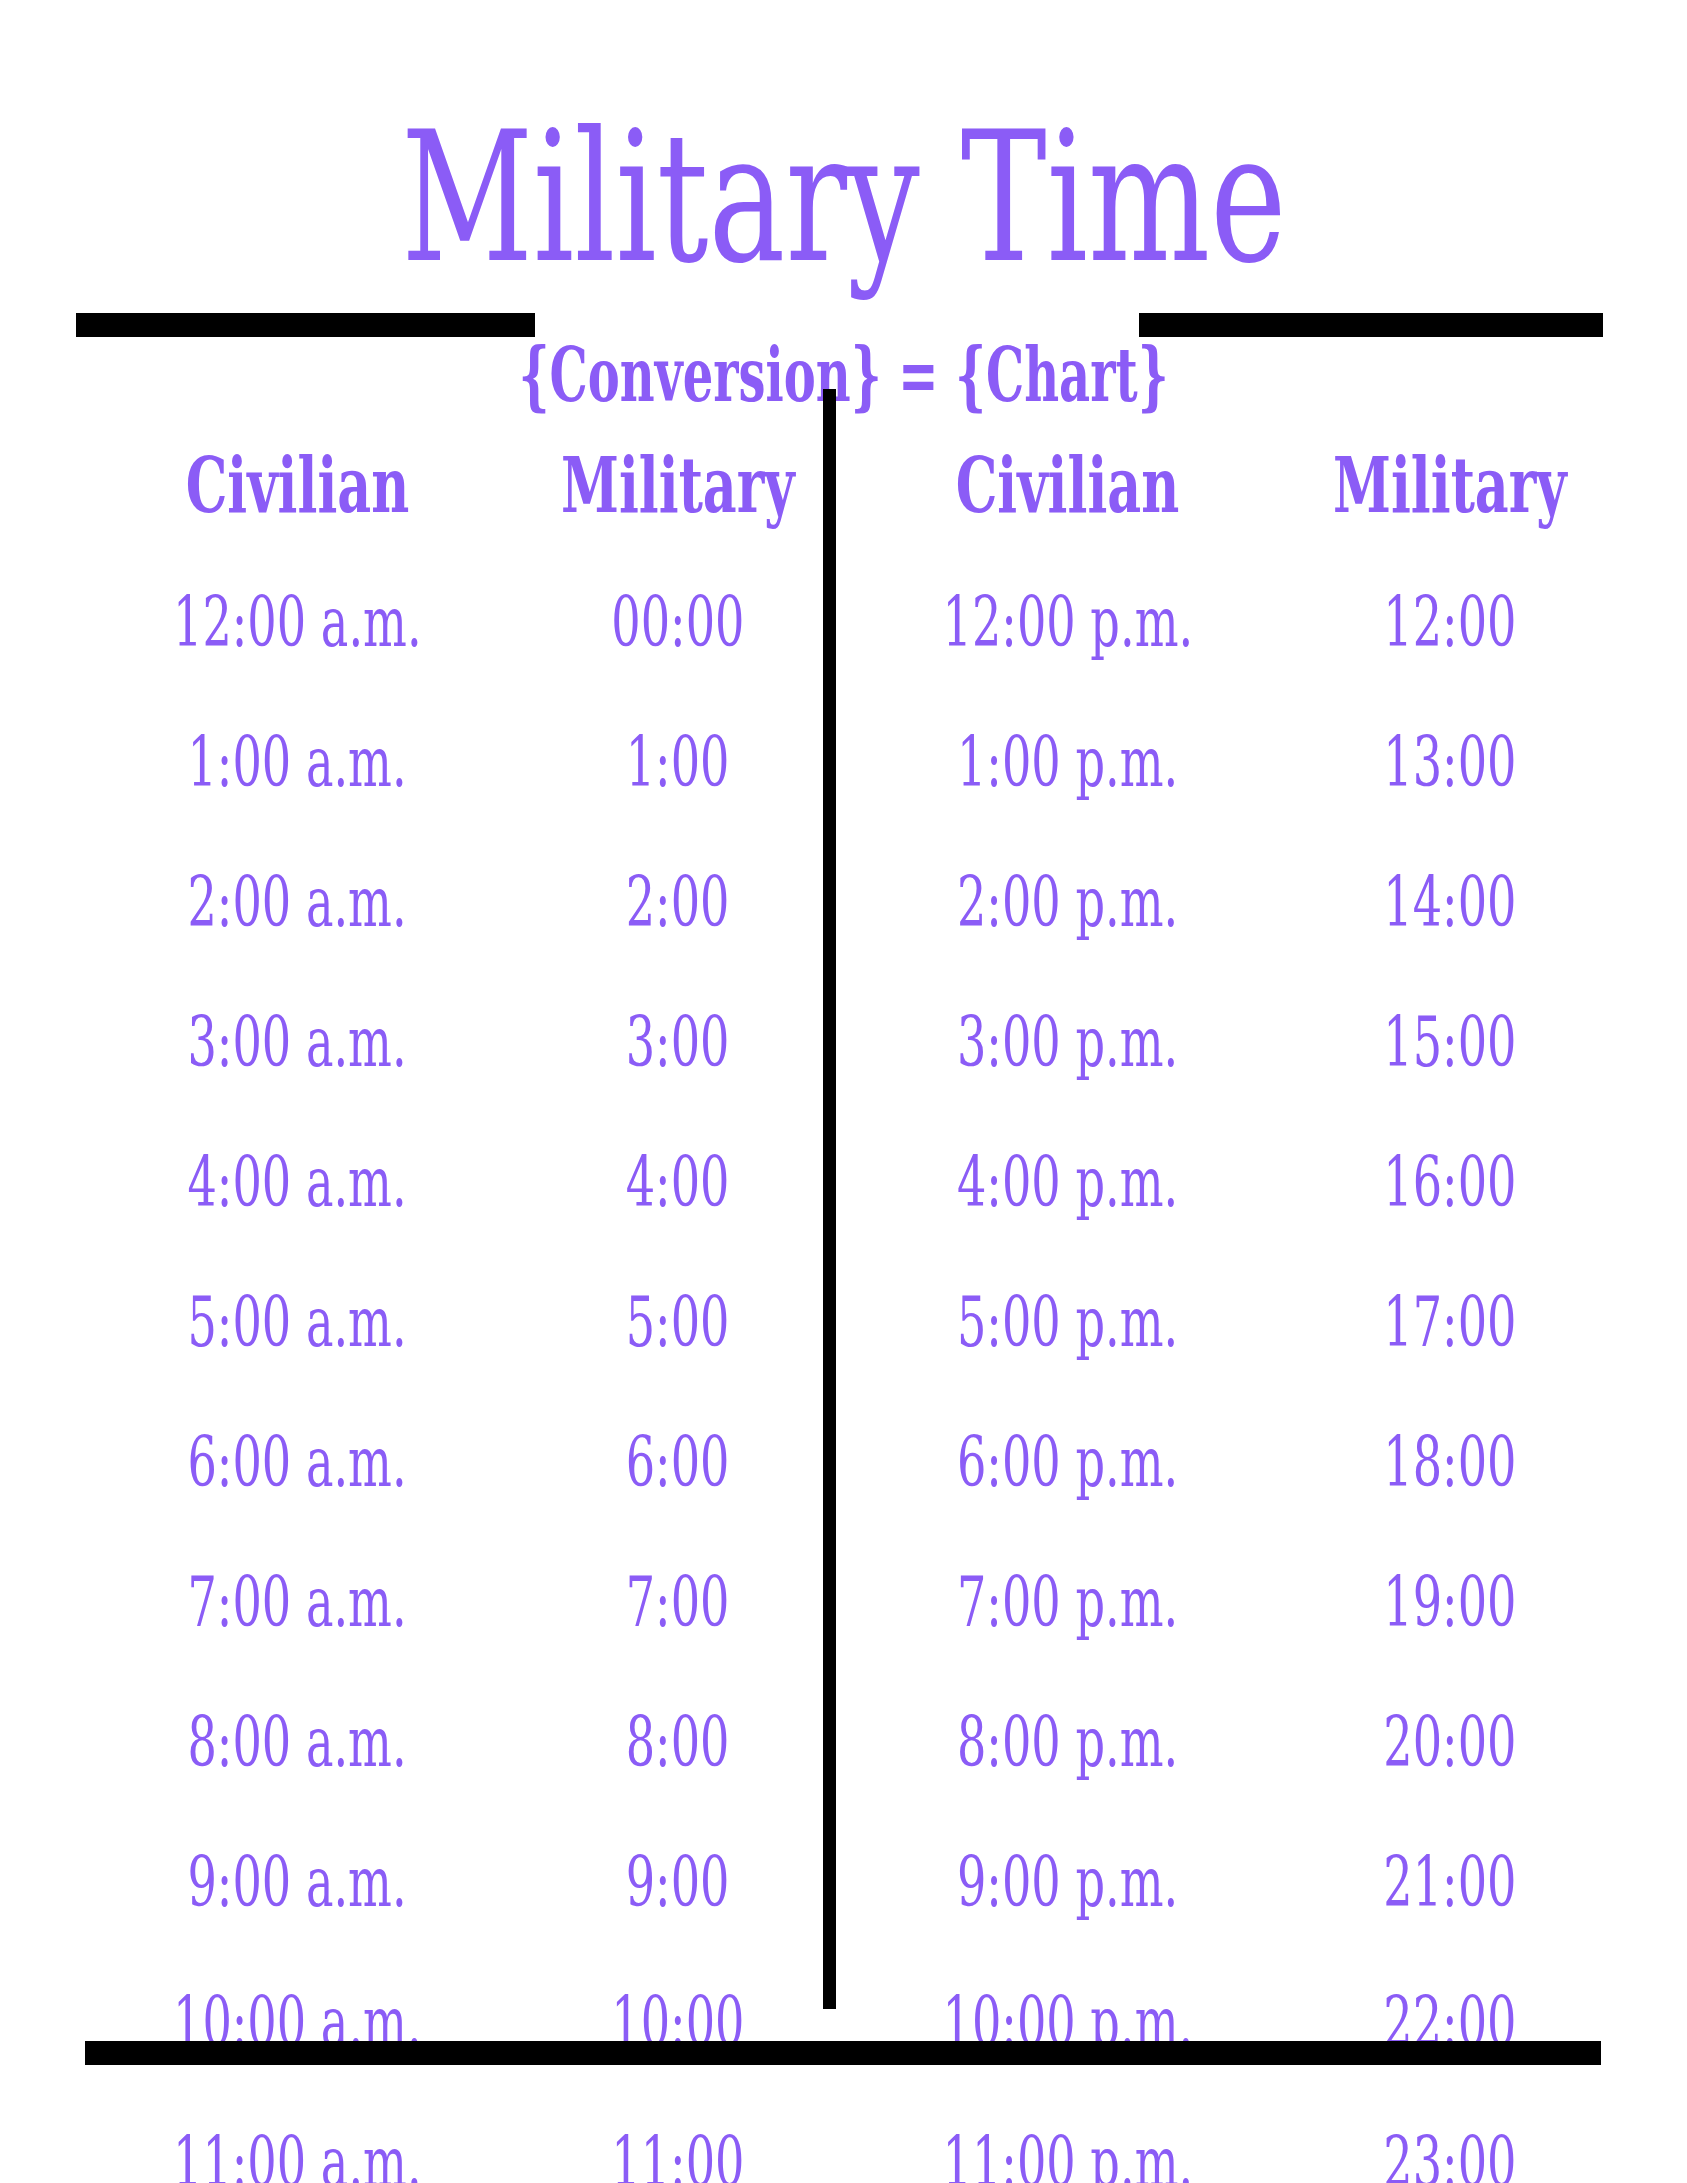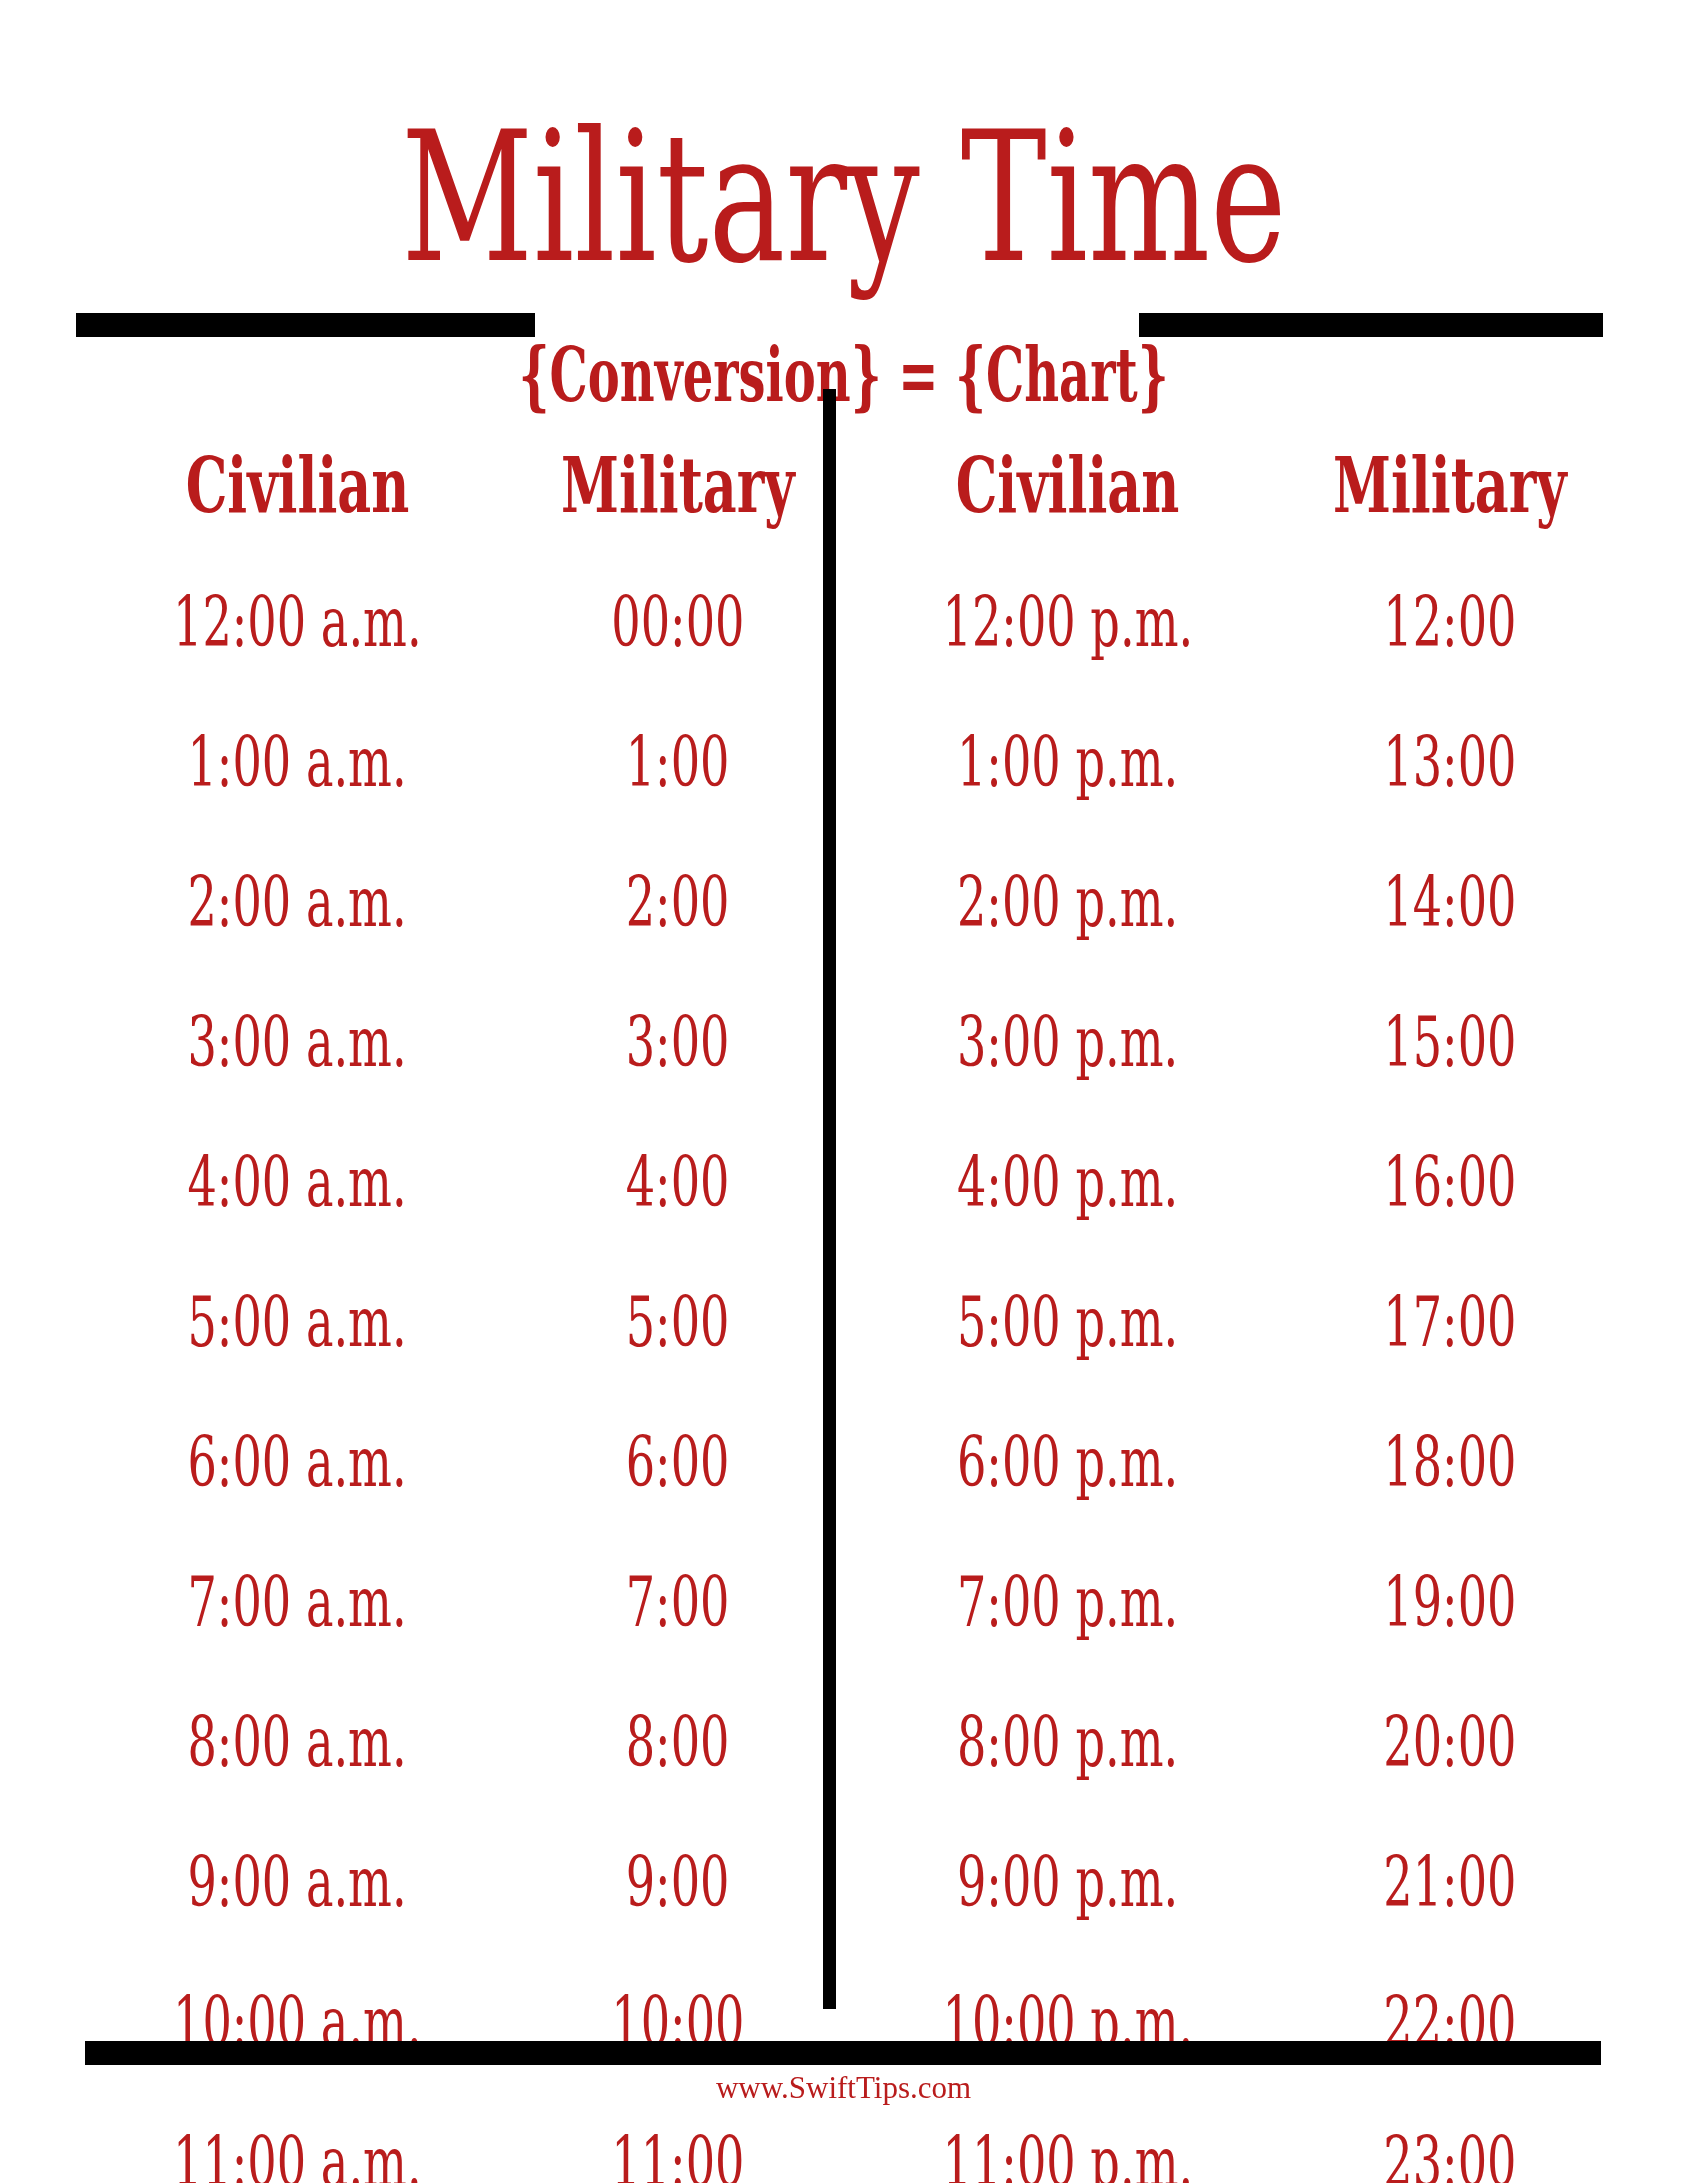--- a/index.html
+++ b/index.html
@@ -1,20 +1,20 @@
 <!DOCTYPE html>
 <html style="font-size:14px"><head>
 <meta charset="utf-8">
 <style>
   html, body { margin:0; padding:0; }
   .page {
     position:relative;
     width:1687px; height:2184px;
     background:#ffffff;
-    color:#b91c1c;
+    color:#8b5cf6;
     font-family:"DejaVu Serif", serif;
     overflow:hidden;
   }
   .title {
     position:absolute; top:109px; left:0; width:100%;
     text-align:center; line-height:1; font-size:179px;
     white-space:nowrap;
   }
   .title .squeeze {
     display:inline-block;
@@ -132,16 +132,15 @@
     <div class="td">20:00</div>
     <div class="td">9:00 p.m.</div>
     <div class="td">21:00</div>
     <div class="td">10:00 p.m.</div>
     <div class="td">22:00</div>
     <div class="td">11:00 p.m.</div>
     <div class="td">23:00</div>
   </div>
 
   <div class="bar bar-bottom"></div>
-  <div class="footer-url">www.SwiftTips.com</div>
 
 </div>
 
 
 </body></html>

